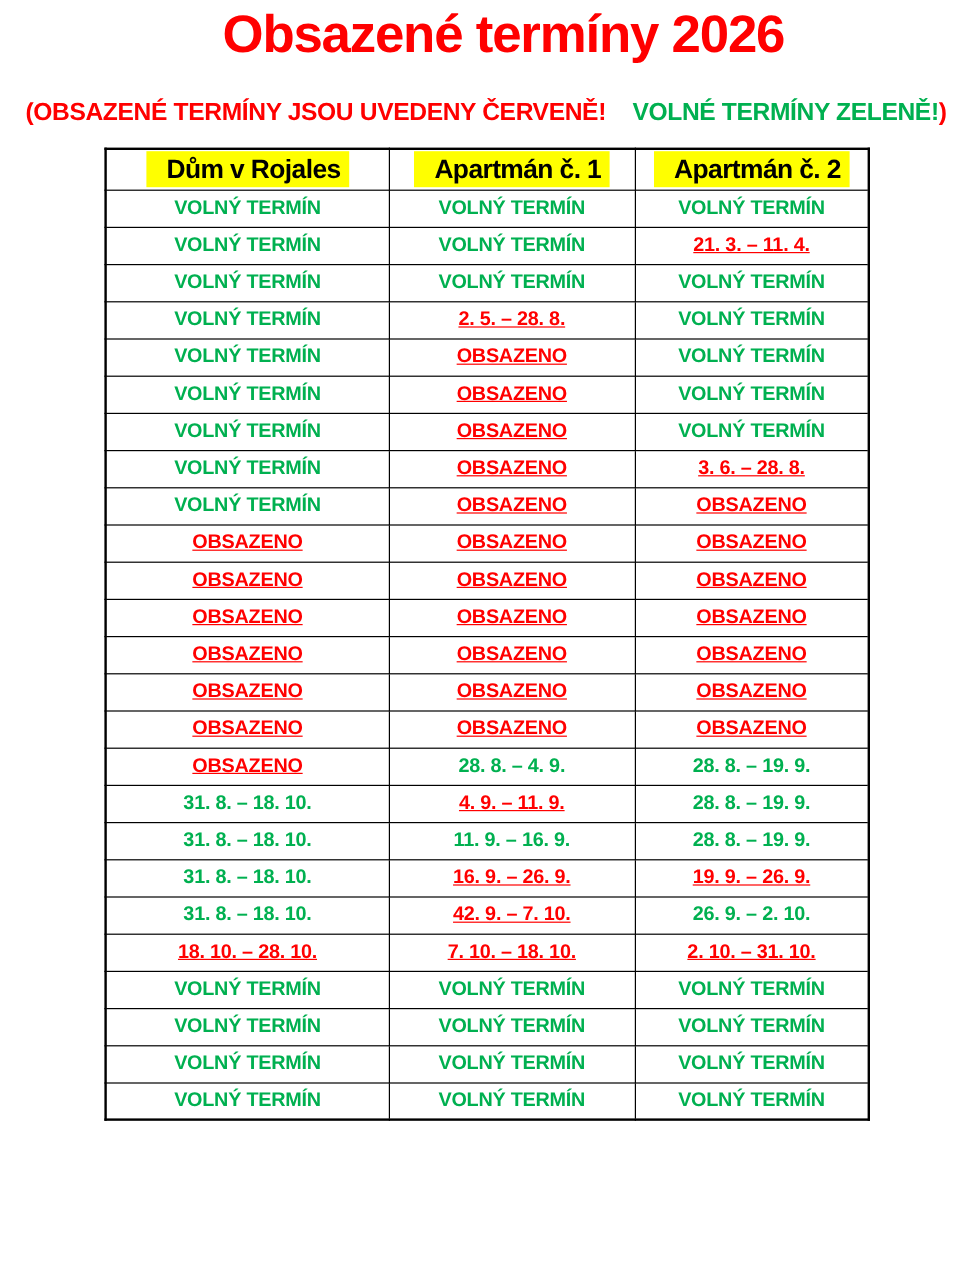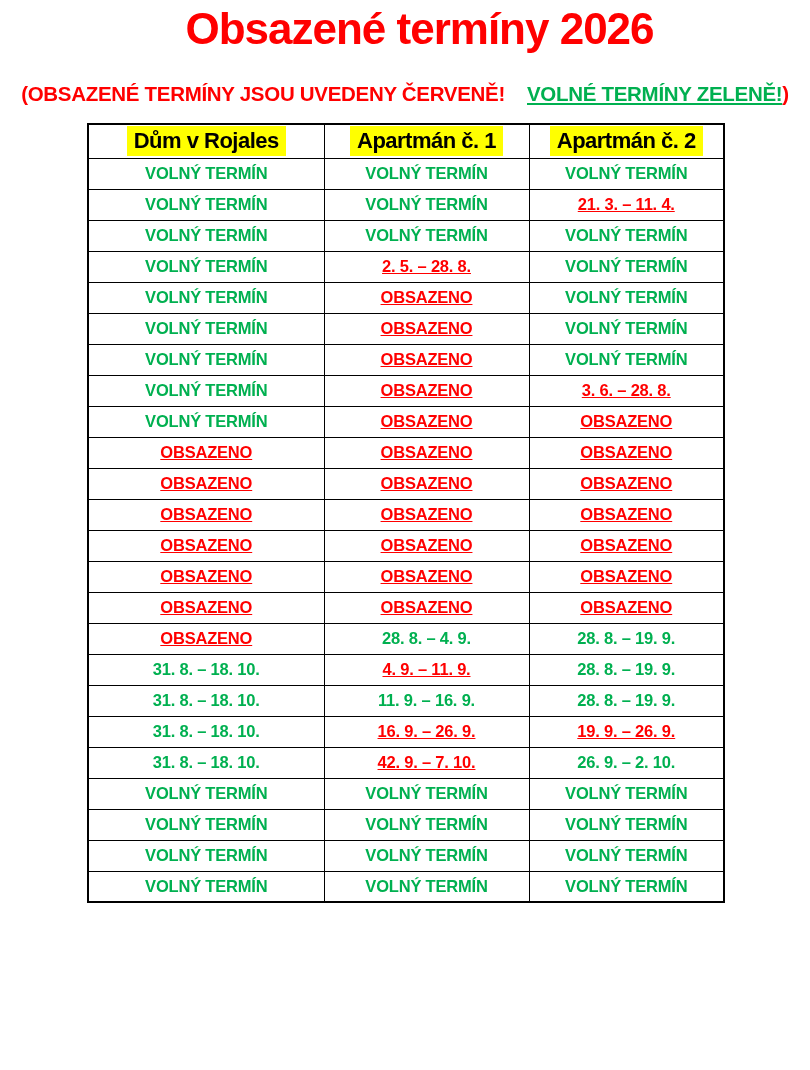--- a/index.html
+++ b/index.html
@@ -32,41 +32,41 @@
   }
   .subtitle {
     margin-top: 26px;
     text-align: center;
     font-size: 20.5px;
     font-weight: bold;
     white-space: nowrap;
     letter-spacing: -0.3px;
   }
   .subtitle .red { color: var(--red); }
-  .subtitle .green { color: var(--green); margin-left: 22px; text-decoration: underline; }
+  .subtitle .green { color: var(--green); margin-left: 22px; }
   table.availability {
     border-collapse: collapse;
     table-layout: fixed;
     margin: 17px 0 0 87px;
     border: 2px solid var(--border);
   }
   col.c1 { width: 236px; }
   col.c2 { width: 205px; }
   col.c3 { width: 195px; }
   th, td {
     border: 1.5px solid var(--border);
     text-align: center;
     vertical-align: middle;
     padding: 0;
     overflow: hidden;
   }
   th { height: 34px; font-size: 22px; font-weight: bold; color: #000; }
   th .hl {
     background: var(--yellow);
-    padding: 2px 7px 3px 7px;
+    padding: 2px 7px 3px 17px;
     letter-spacing: -0.5px;
   }
   td {
     height: 31px;
     font-size: 16.5px;
     font-weight: bold;
     letter-spacing: -0.2px;
   }
   td.free { color: var(--green); }
   td.occupied { color: var(--red); text-decoration: underline; }
@@ -186,20 +186,25 @@
         <td class="free">31. 8. – 18. 10.</td>
         <td class="occupied">16. 9. – 26. 9.</td>
         <td class="occupied">19. 9. – 26. 9.</td>
       </tr>
       <tr>
         <td class="free">31. 8. – 18. 10.</td>
         <td class="occupied">42. 9. – 7. 10.</td>
         <td class="free">26. 9. – 2. 10.</td>
       </tr>
       <tr>
+        <td class="occupied">18. 10. – 28. 10.</td>
+        <td class="occupied">7. 10. – 18. 10.</td>
+        <td class="occupied">2. 10. – 31. 10.</td>
+      </tr>
+      <tr>
         <td class="free">VOLNÝ TERMÍN</td>
         <td class="free">VOLNÝ TERMÍN</td>
         <td class="free">VOLNÝ TERMÍN</td>
       </tr>
       <tr>
         <td class="free">VOLNÝ TERMÍN</td>
         <td class="free">VOLNÝ TERMÍN</td>
         <td class="free">VOLNÝ TERMÍN</td>
       </tr>
       <tr>

